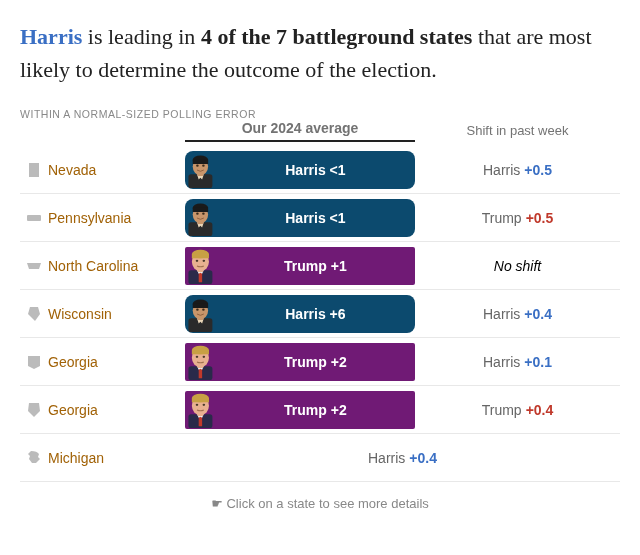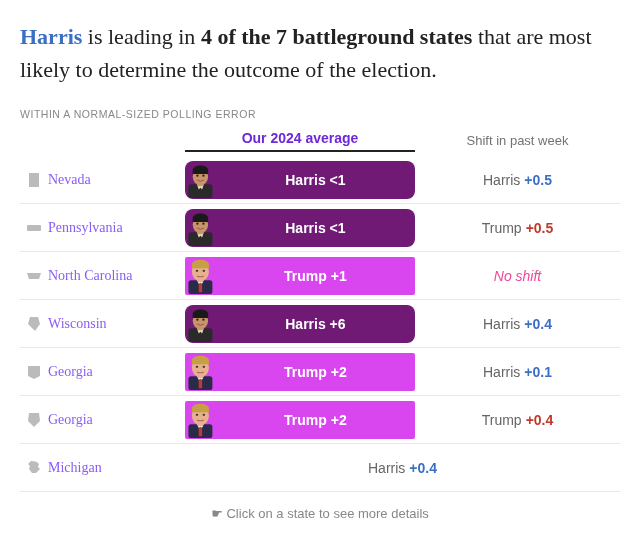--- a/index.html
+++ b/index.html
@@ -24,35 +24,34 @@
     }
     .headline strong {
       font-weight: bold;
     }
     .section-label {
       font-family: Arial, Helvetica, sans-serif;
       font-size: 10.5px;
       color: #888;
       letter-spacing: 0.05em;
       text-transform: uppercase;
-      margin-bottom: 10px;
     }
     .table-header {
       display: flex;
       align-items: flex-end;
       margin-bottom: 4px;
       padding-left: 165px;
     }
     .col-avg {
       width: 230px;
       text-align: center;
       font-family: Arial, Helvetica, sans-serif;
       font-size: 14px;
       font-weight: bold;
-      color: #6d28d9;
+      color: #737373;
       border-bottom: 2px solid #222;
       padding-bottom: 4px;
     }
     .col-shift {
       flex: 1;
       text-align: center;
       font-family: Arial, Helvetica, sans-serif;
       font-size: 13px;
       color: #737373;
       padding-bottom: 4px;
@@ -67,41 +66,41 @@
       width: 28px;
       display: flex;
       align-items: center;
       justify-content: center;
       color: #aaa;
       font-size: 16px;
       flex-shrink: 0;
     }
     .state-name {
       width: 137px;
-      font-family: Liberation Serif, serif;
+      font-family: Liberation Sans, sans-serif;
       font-size: 14px;
-      color: #8b5cf6;
+      color: #a16207;
       flex-shrink: 0;
     }
     .bar-container {
       width: 230px;
       height: 38px;
       position: relative;
       flex-shrink: 0;
       border-radius: 2px;
       overflow: hidden;
       display: flex;
       align-items: center;
     }
     .bar-harris {
+      background: #0c4a6e;
+      border-radius: 8px;
+    }
+    .bar-trump {
       background: #701a75;
-      border-radius: 8px;
-    }
-    .bar-trump {
-      background: #d946ef;
     }
     .bar-label {
       font-family: Arial, Helvetica, sans-serif;
       font-size: 14px;
       font-weight: bold;
       color: #fff;
       width: 100%;
       text-align: center;
       position: relative;
       z-index: 2;
@@ -125,21 +124,21 @@
     }
     .shift-value-harris {
       color: #3a6fc4;
       font-weight: bold;
     }
     .shift-value-trump {
       color: #c0392b;
       font-weight: bold;
     }
     .shift-noshift {
-      color: #ec4899;
+      color: #000000;
       font-style: italic;
       font-size: 14px;
     }
     .footer {
       text-align: center;
       font-family: Arial, Helvetica, sans-serif;
       font-size: 13px;
       color: #888;
       margin-top: 10px;
       padding-top: 4px;

